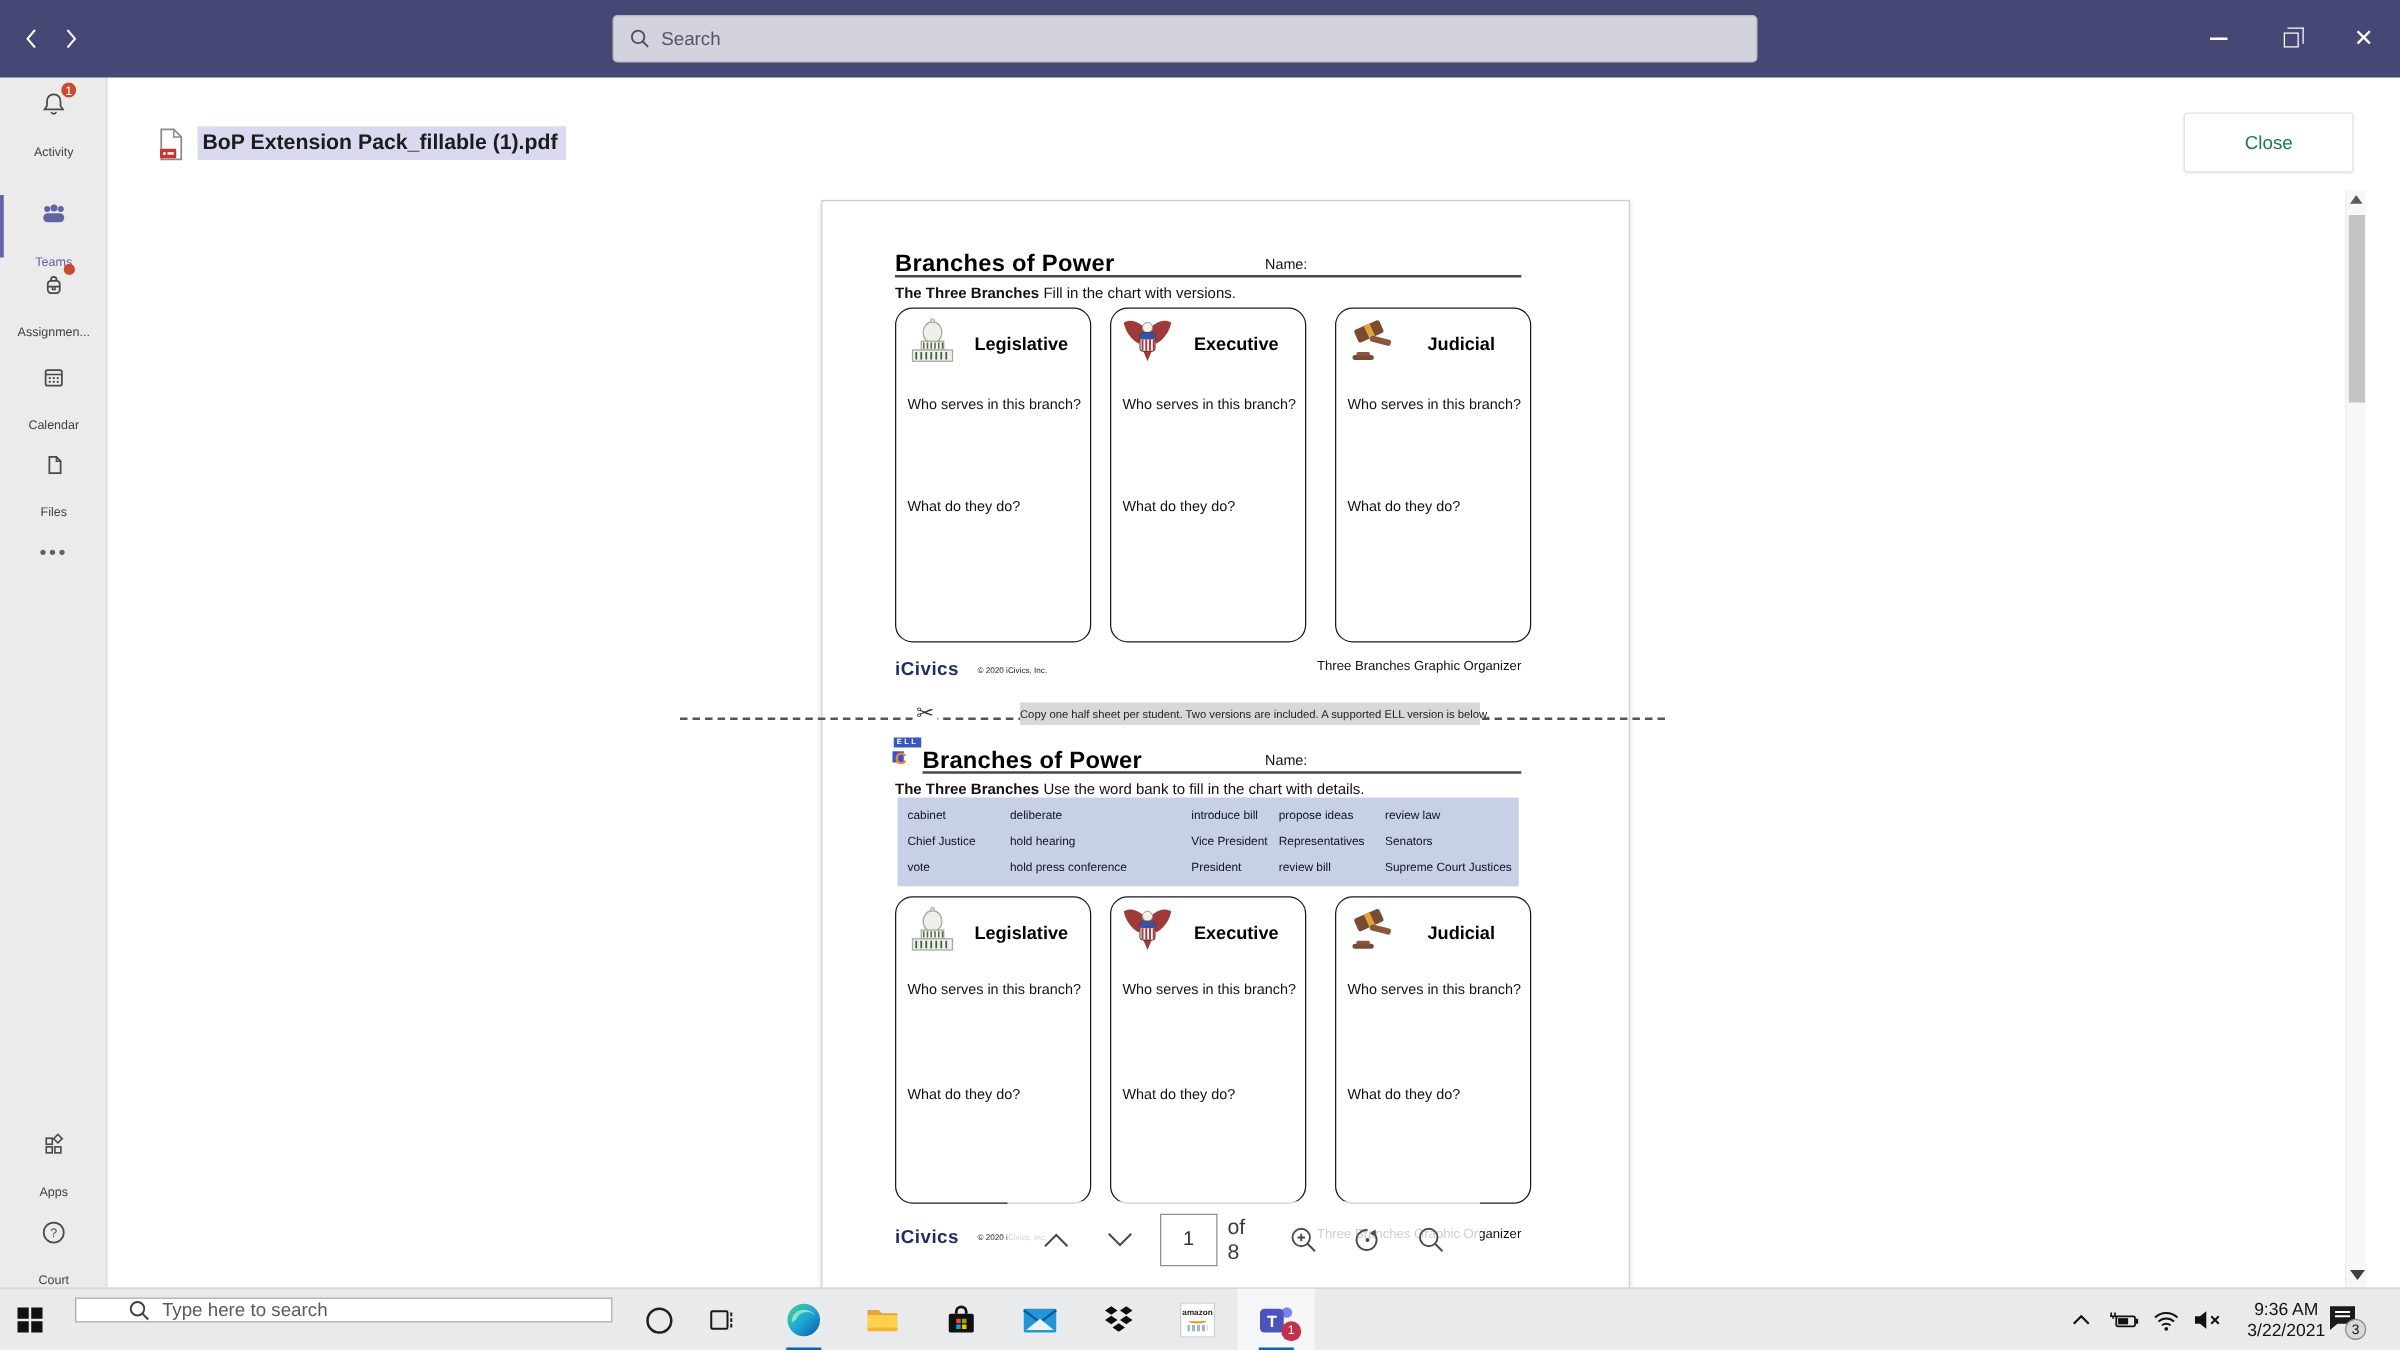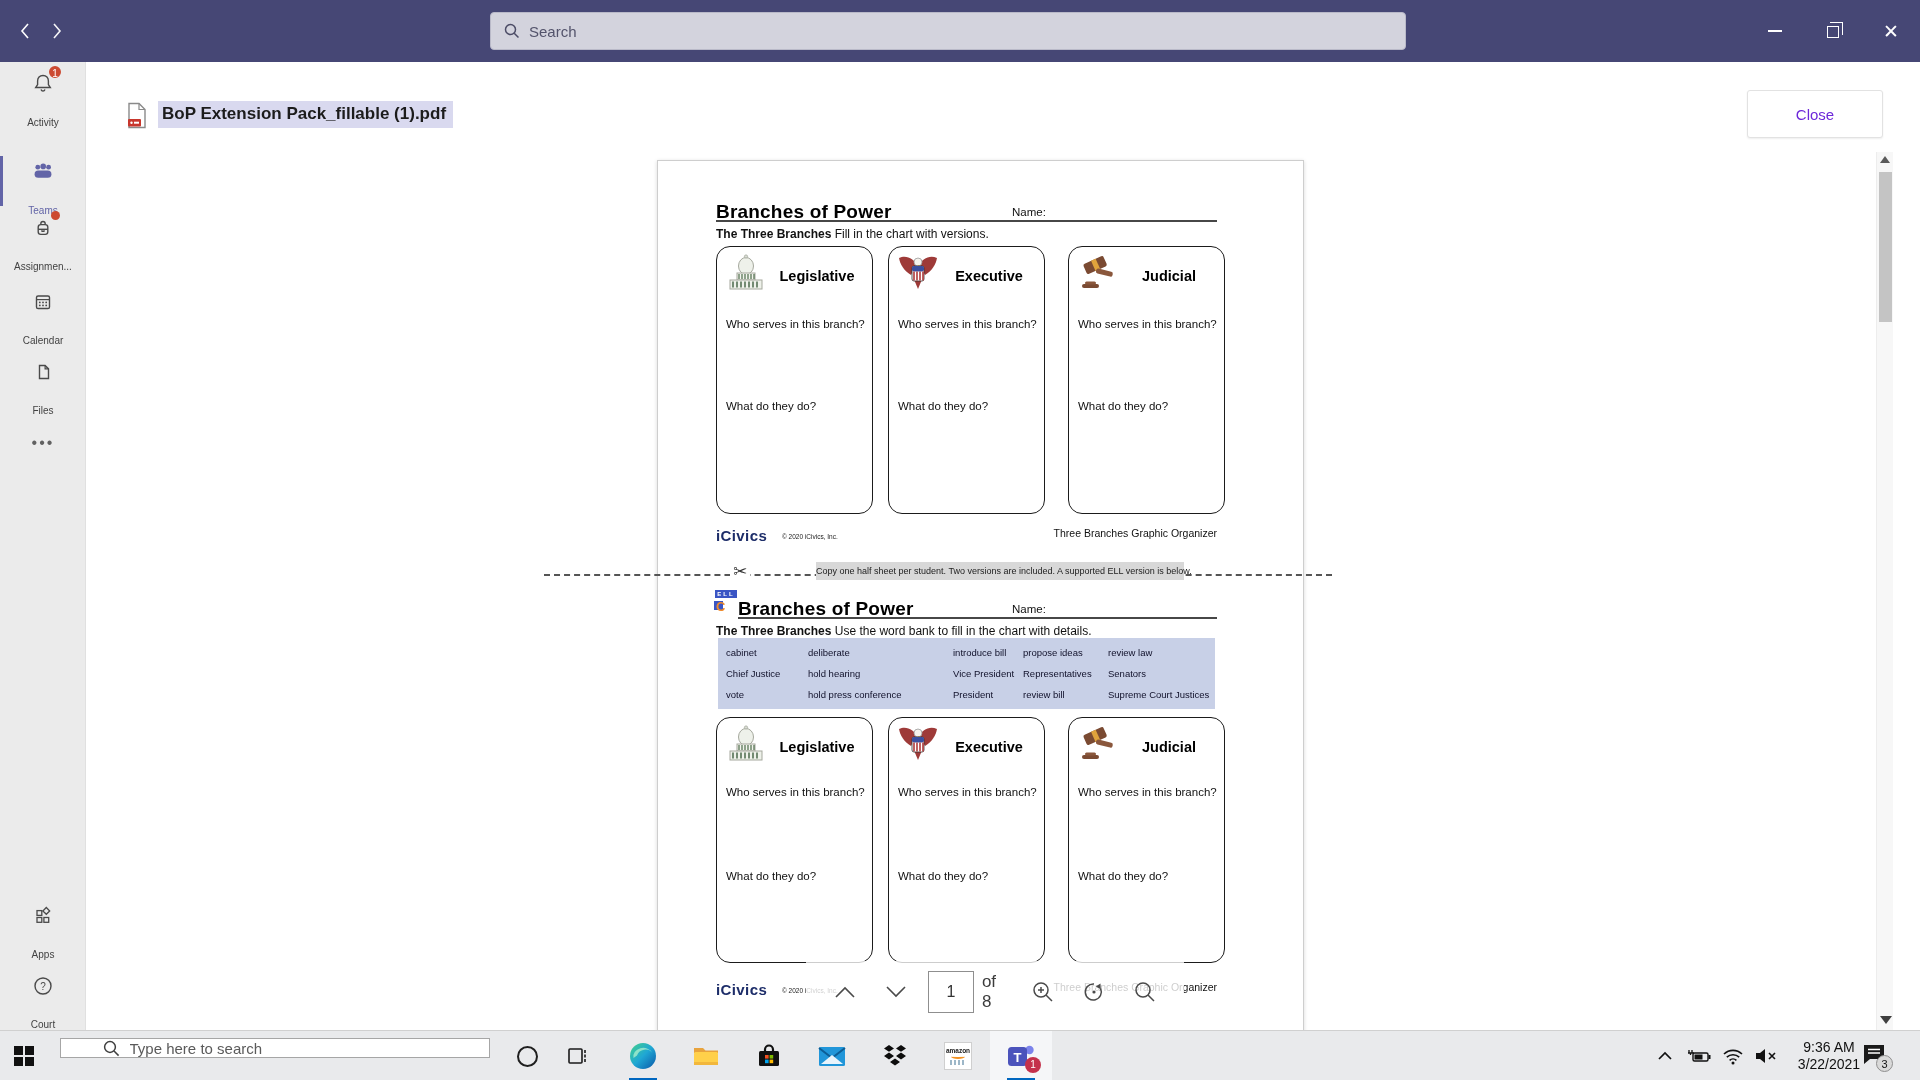--- a/index.html
+++ b/index.html
@@ -36,21 +36,21 @@
                background:#cc4a31; color:#fff; font-size:10px; line-height:16px; padding:0 2px; border:2px solid #ebebeb; }
   .dot-red { position:absolute; top:-3px; right:26px; width:9px; height:9px; border-radius:50%; background:#cc4a31; }
   .sb-more { font-size:16px; color:#616161; letter-spacing:2px; }
 
   
   .main { position:absolute; left:86px; top:62px; width:1834px; height:968px; background:#fff; }
   .file-icon { position:absolute; left:126px; top:102px; }
   .file-title { position:absolute; left:158px; top:101px; background:#d9d9ef; padding:3px 7px 4px 4px;
                 font-size:17px; font-weight:600; color:#1c1c1c; }
   .close-btn { position:absolute; left:1747px; top:90px; width:136px; height:48px; background:#fff;
-               border:1px solid #e2e2e2; border-radius:3px; font-size:15px; color:#6d28d9;
+               border:1px solid #e2e2e2; border-radius:3px; font-size:15px; color:#15803d;
                display:flex; align-items:center; justify-content:center; box-shadow:0 1px 2px rgba(0,0,0,.07); cursor:pointer; }
 
   
   .pdf-page { position:absolute; left:657px; top:160px; width:647px; height:880px; background:#fff;
               border:1px solid #cecece; box-shadow:0 1px 4px rgba(0,0,0,.15); z-index:1; }
   .pp { position:absolute; color:#000; }
   .h1 { font-size:19px; font-weight:bold; letter-spacing:.2px; }
   .rule { height:2px; background:#474747; }
   .namel { font-size:11.5px; color:#111;padding-left:14px; }
   .intro { font-size:12px; color:#111; }

